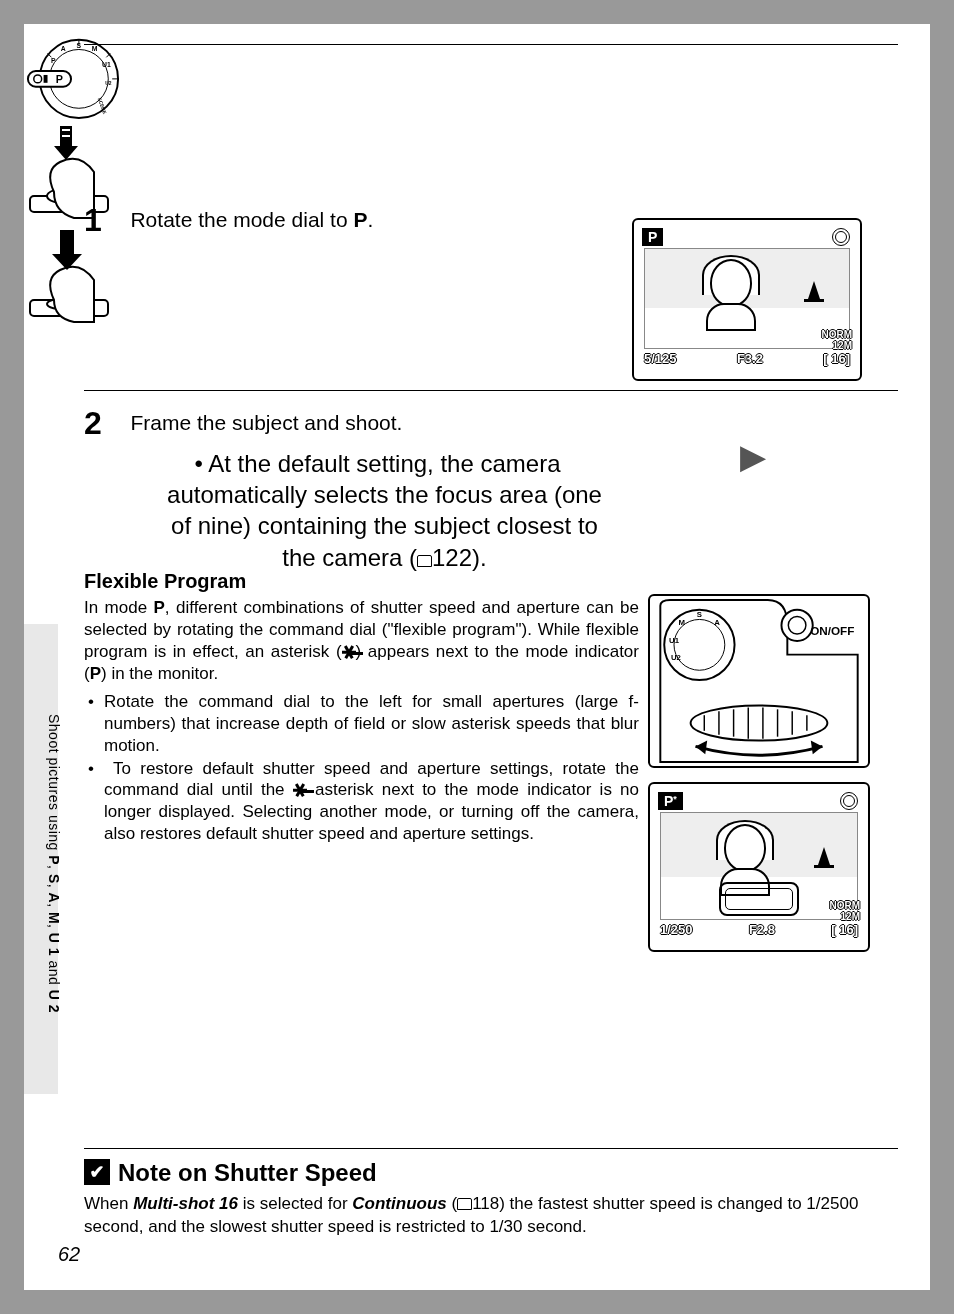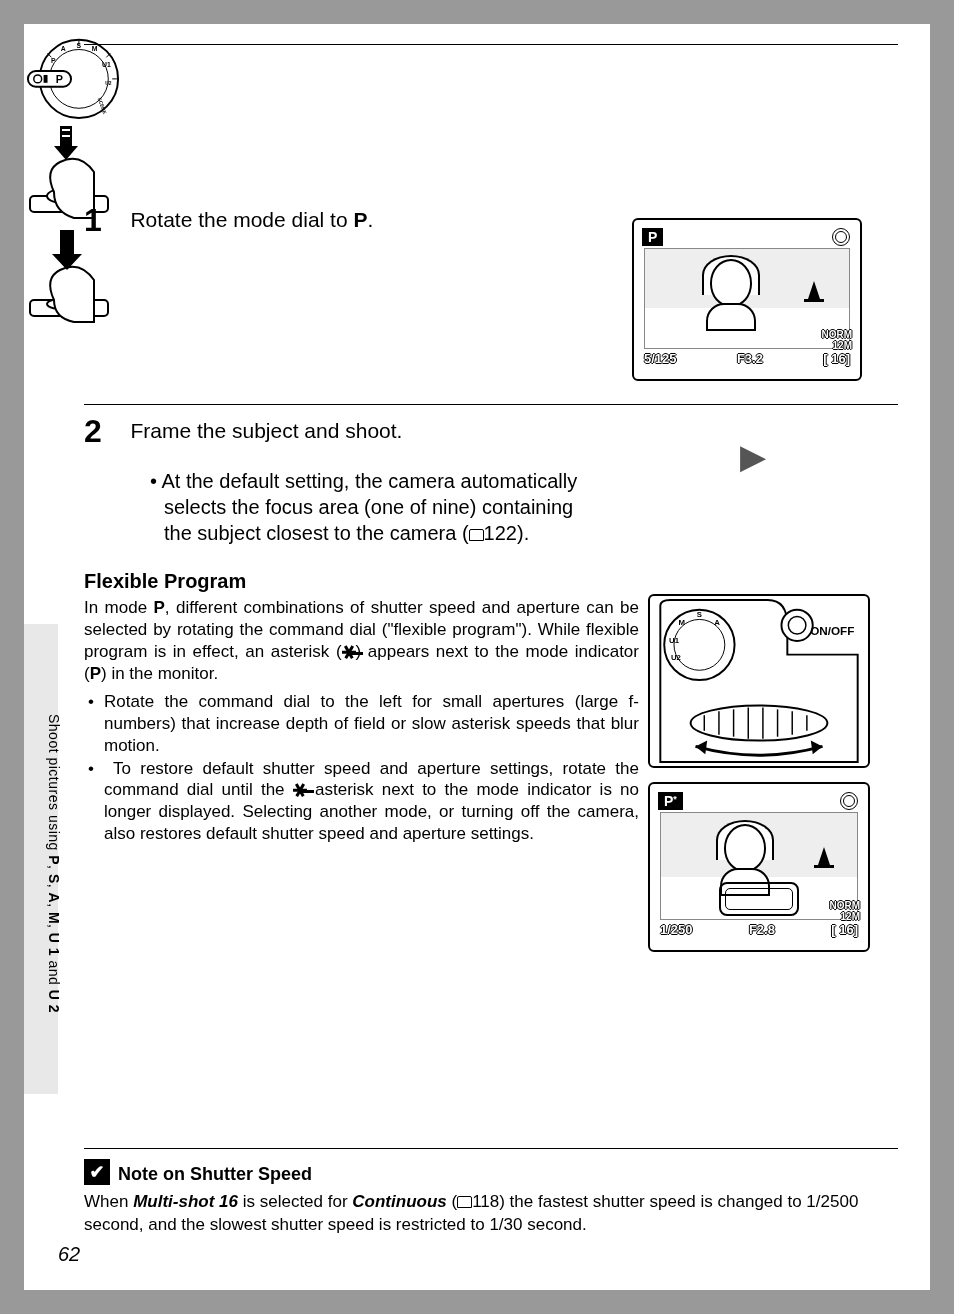--- a/index.html
+++ b/index.html
@@ -34,42 +34,43 @@
   .intro {
     position: absolute;
     top: 100px; left: 60px; right: 32px;
     font-size: 21px; line-height: 1.35;
   }
   .step {
     position: absolute;
     left: 60px; right: 32px;
   }
   .step1 { top: 178px; }
-  .step2 { top: 380px; border-top: 1px solid #000; padding-top: 8px; }
+  .step2 { top: 366px; border-top: 1px solid #000; padding-top: 14px; }
   .step-num {
     display: inline-block;
     font-size: 32px; font-weight: 700;
     width: 42px; vertical-align: top;
   }
   .step-text {
     display: inline-block;
     font-size: 21px;
     width: 460px;
     vertical-align: top;
     padding-top: 6px;
   }
   .step-text .p-bold { font-weight: 800; }
   .sub-bullet {
     margin-left: 66px;
-    margin-top: 18px;
-    font-size: 20px;
+    margin-top: 6px;
+    font-size: 24px;
     line-height: 1.3;
     width: 455px;
     text-indent: -14px;
     padding-left: 14px;
+    text-align: center;
   }
   .sub-bullet::before { content: "• "; }
   .book-icon { display:inline-block; width:15px; height:12px; border:1px solid #000; border-radius:2px 2px 0 0; position:relative; top:1px; }
   .flexible {
     position: absolute;
     top: 546px; left: 60px; width: 555px;
   }
   .flexible h3 { font-size: 20px; font-weight: 700; margin-bottom: 4px;}
   .flexible p { font-size: 17px; line-height: 1.3; text-align: justify;}
   .flexible ul { list-style: none; margin-top: 6px; }
@@ -104,21 +105,21 @@
     letter-spacing: 0.5px;
   }
   .side-text .b { font-weight: 700; }
 
   .note-box {
     position: absolute;
     left: 60px; right: 32px; top: 1124px;
     border-top: 1px solid #000;
     padding-top: 10px;
   }
-  .note-head { font-size: 18px; font-weight: 700; display:flex; align-items:flex-end; gap:8px;}
+  .note-head { font-size: 24px; font-weight: 700; display:flex; align-items:flex-start; gap:8px;}
   .check-badge {
     width: 26px; height: 26px; background:#000; display:inline-flex; align-items:center; justify-content:center;
   }
   .check-badge::before { content:"✔"; color:#fff; font-size:18px; font-weight:700;}
   .note-body { font-size: 17px; line-height: 1.35; margin-top: 6px;}
   .note-body .b { font-weight:700;font-style:italic;}
 
   .page-num {
     position: absolute;
     left: 34px; bottom: 24px;

